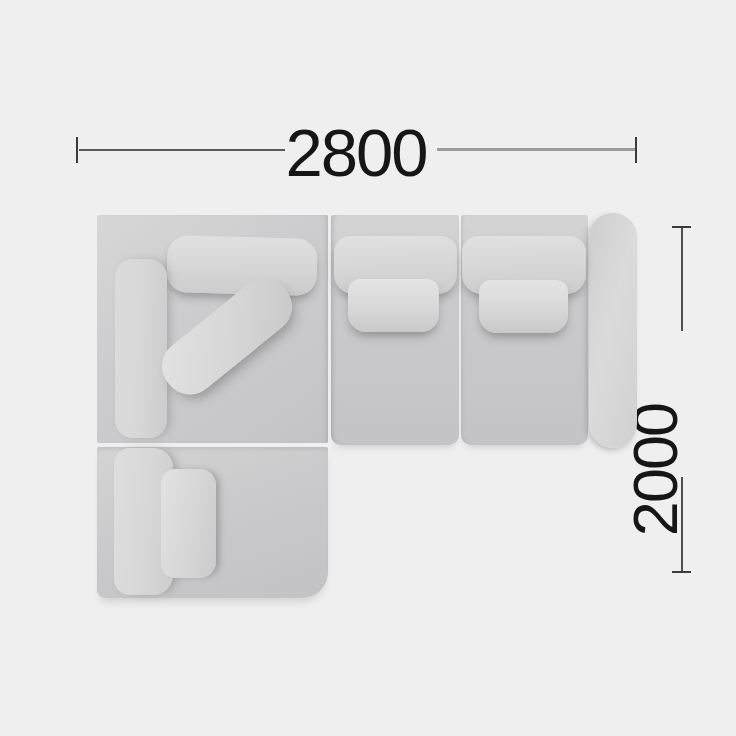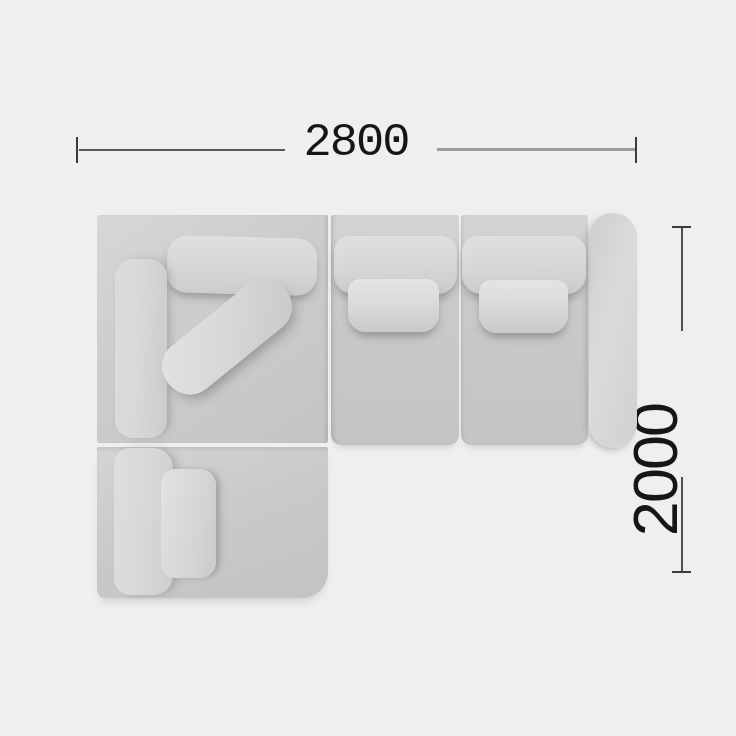--- a/index.html
+++ b/index.html
@@ -13,27 +13,26 @@
   .stage{
     position:relative;width:736px;height:736px;overflow:hidden;
     background:var(--background);
     font-family:"Liberation Sans",sans-serif;
   }
   .abs{position:absolute;}
 
   
   .dim-label{
     color:var(--dim-text);
-    font-size:47px;
+    font-size:67px;
     letter-spacing:-2px;
     font-weight:400;
     line-height:1;
     white-space:nowrap;
     text-align:center;
-    font-family:Liberation Mono, monospace;
   }
   .tick-v{width:2px;height:26px;background:var(--dim-line-dark);}
   .tick-h{width:19px;height:2px;background:var(--dim-line-dark);}
   .seg-h-dark{height:2px;background:var(--dim-line-mid);}
   .seg-h-light{height:3px;background:var(--dim-line-light);}
   .seg-v{width:2px;background:#4e4e4e;}
 
   #width-label{left:280px;top:119px;width:152px;}
   #depth-label{
     left:686px;top:404px;width:0;height:0;

